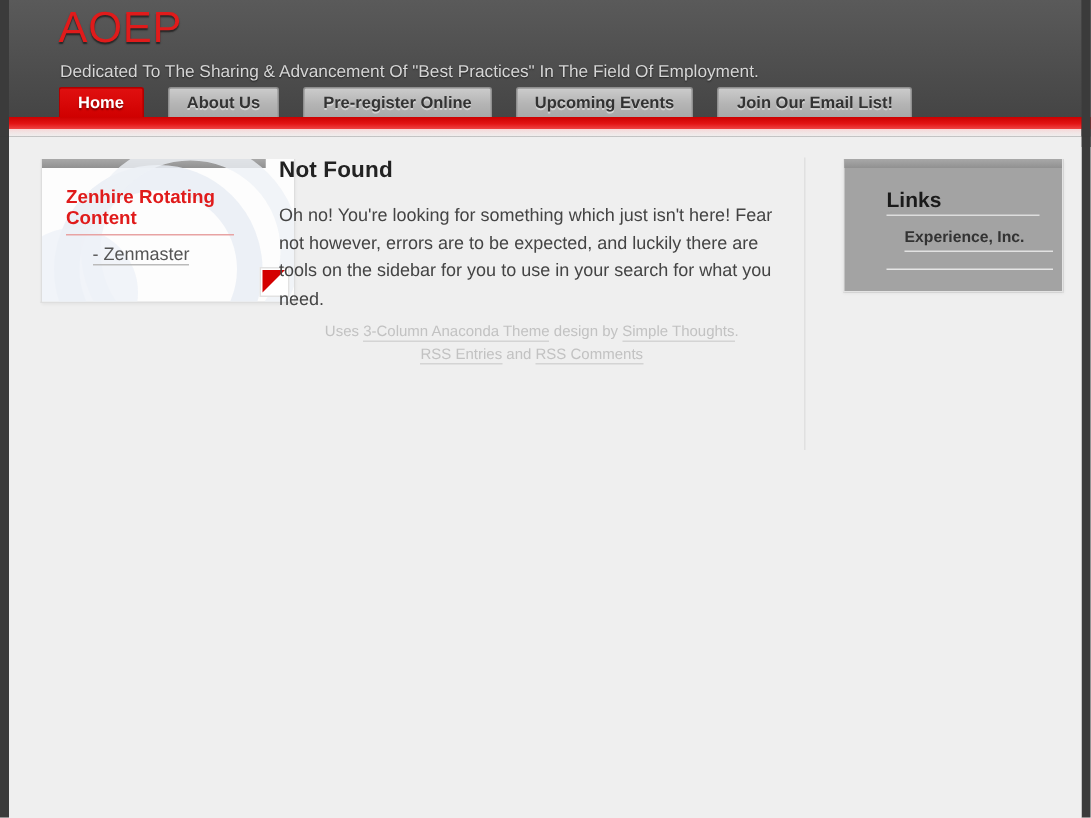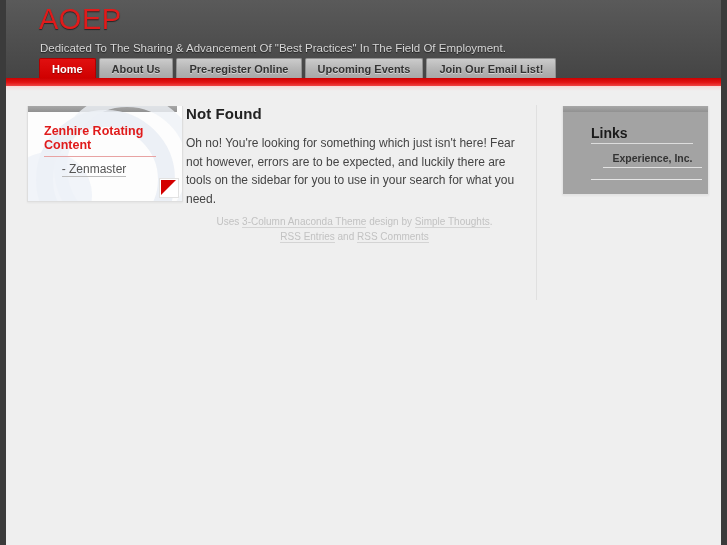--- a/index.html
+++ b/index.html
@@ -85,21 +85,21 @@
   #search-input::placeholder { color: #5c5c5c; opacity: 1; }
 
   
   #nav {
     position: absolute;
     left: 33px;
     top: 58px;
     height: 20px;
     display: flex;
     align-items: flex-end;
-    gap: 3px;
+    gap: 16px;
     z-index: 4;
   }
   .nav-tab {
     height: 20px;
     box-sizing: border-box;
     padding: 0 12px;
     display: flex;
     align-items: center;
     justify-content: center;
     font-size: 11px;
@@ -172,21 +172,21 @@
 
   
   #left-col {
     position: absolute;
     left: 21px;
     top: 15px;
     width: 149px;
   }
   #left-widget {
     position: relative;
-    width: 156px;
+    width: 170px;
     height: 96px;
     background: #fdfdfd;
     border: 1px solid #dedede;
     border-top: none;
     box-sizing: border-box;
     overflow: hidden;
     box-shadow: 0 1px 2px rgba(0,0,0,0.05);
   }
   #left-widget-bar {
     width: 149px;
@@ -332,21 +332,20 @@
     padding: 0;
   }
   #links-list li {
     margin: 0 6px 0 40px;
     padding: 2px 0 3px 0;
     border-bottom: 1px solid #e2e2e2;
     font-size: 10.5px;
     font-weight: bold;
     color: #333333;
     white-space: nowrap;
-    text-align: center;
   }
   #links-list li .lnk {
     color: #333333;
     text-decoration: none;
   }
   #links-bottom-rule {
     margin: 11px 6px 0 28px;
     height: 1px;
     background: #e6e6e6;
   }

